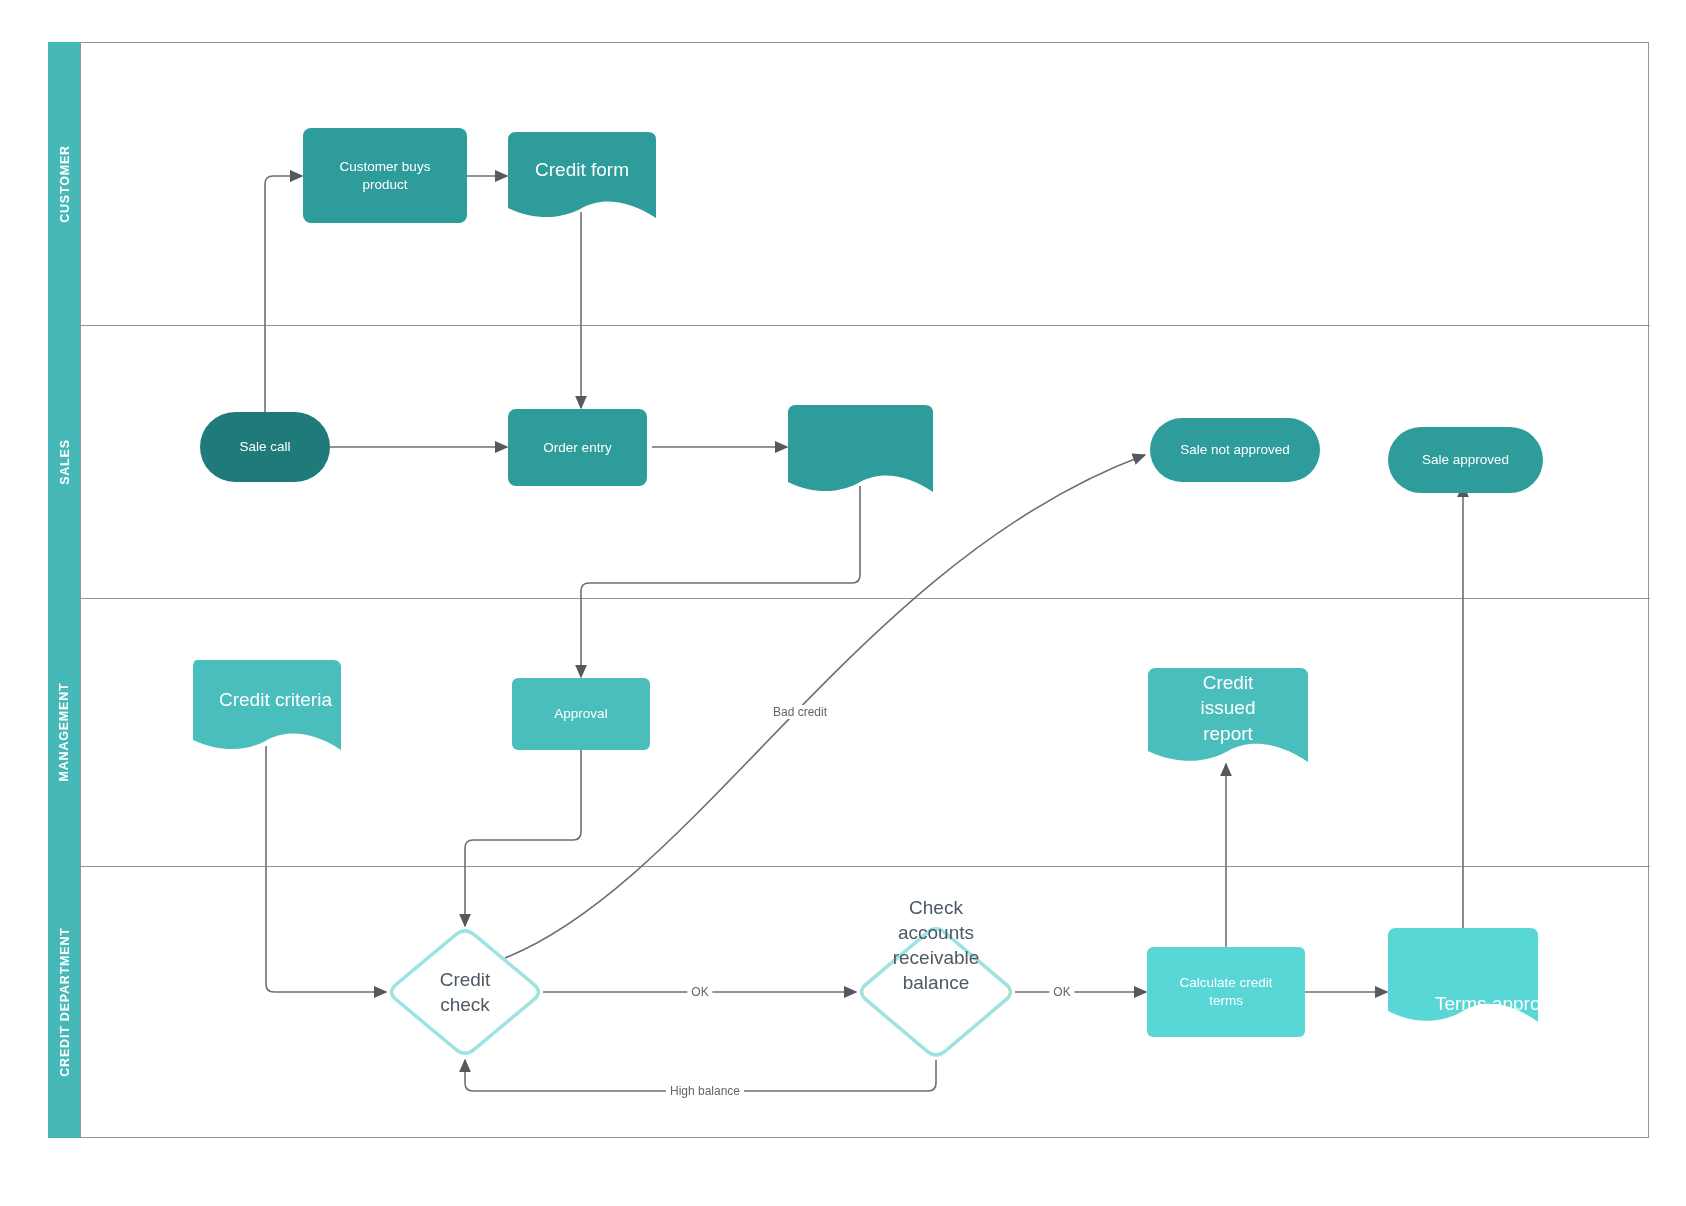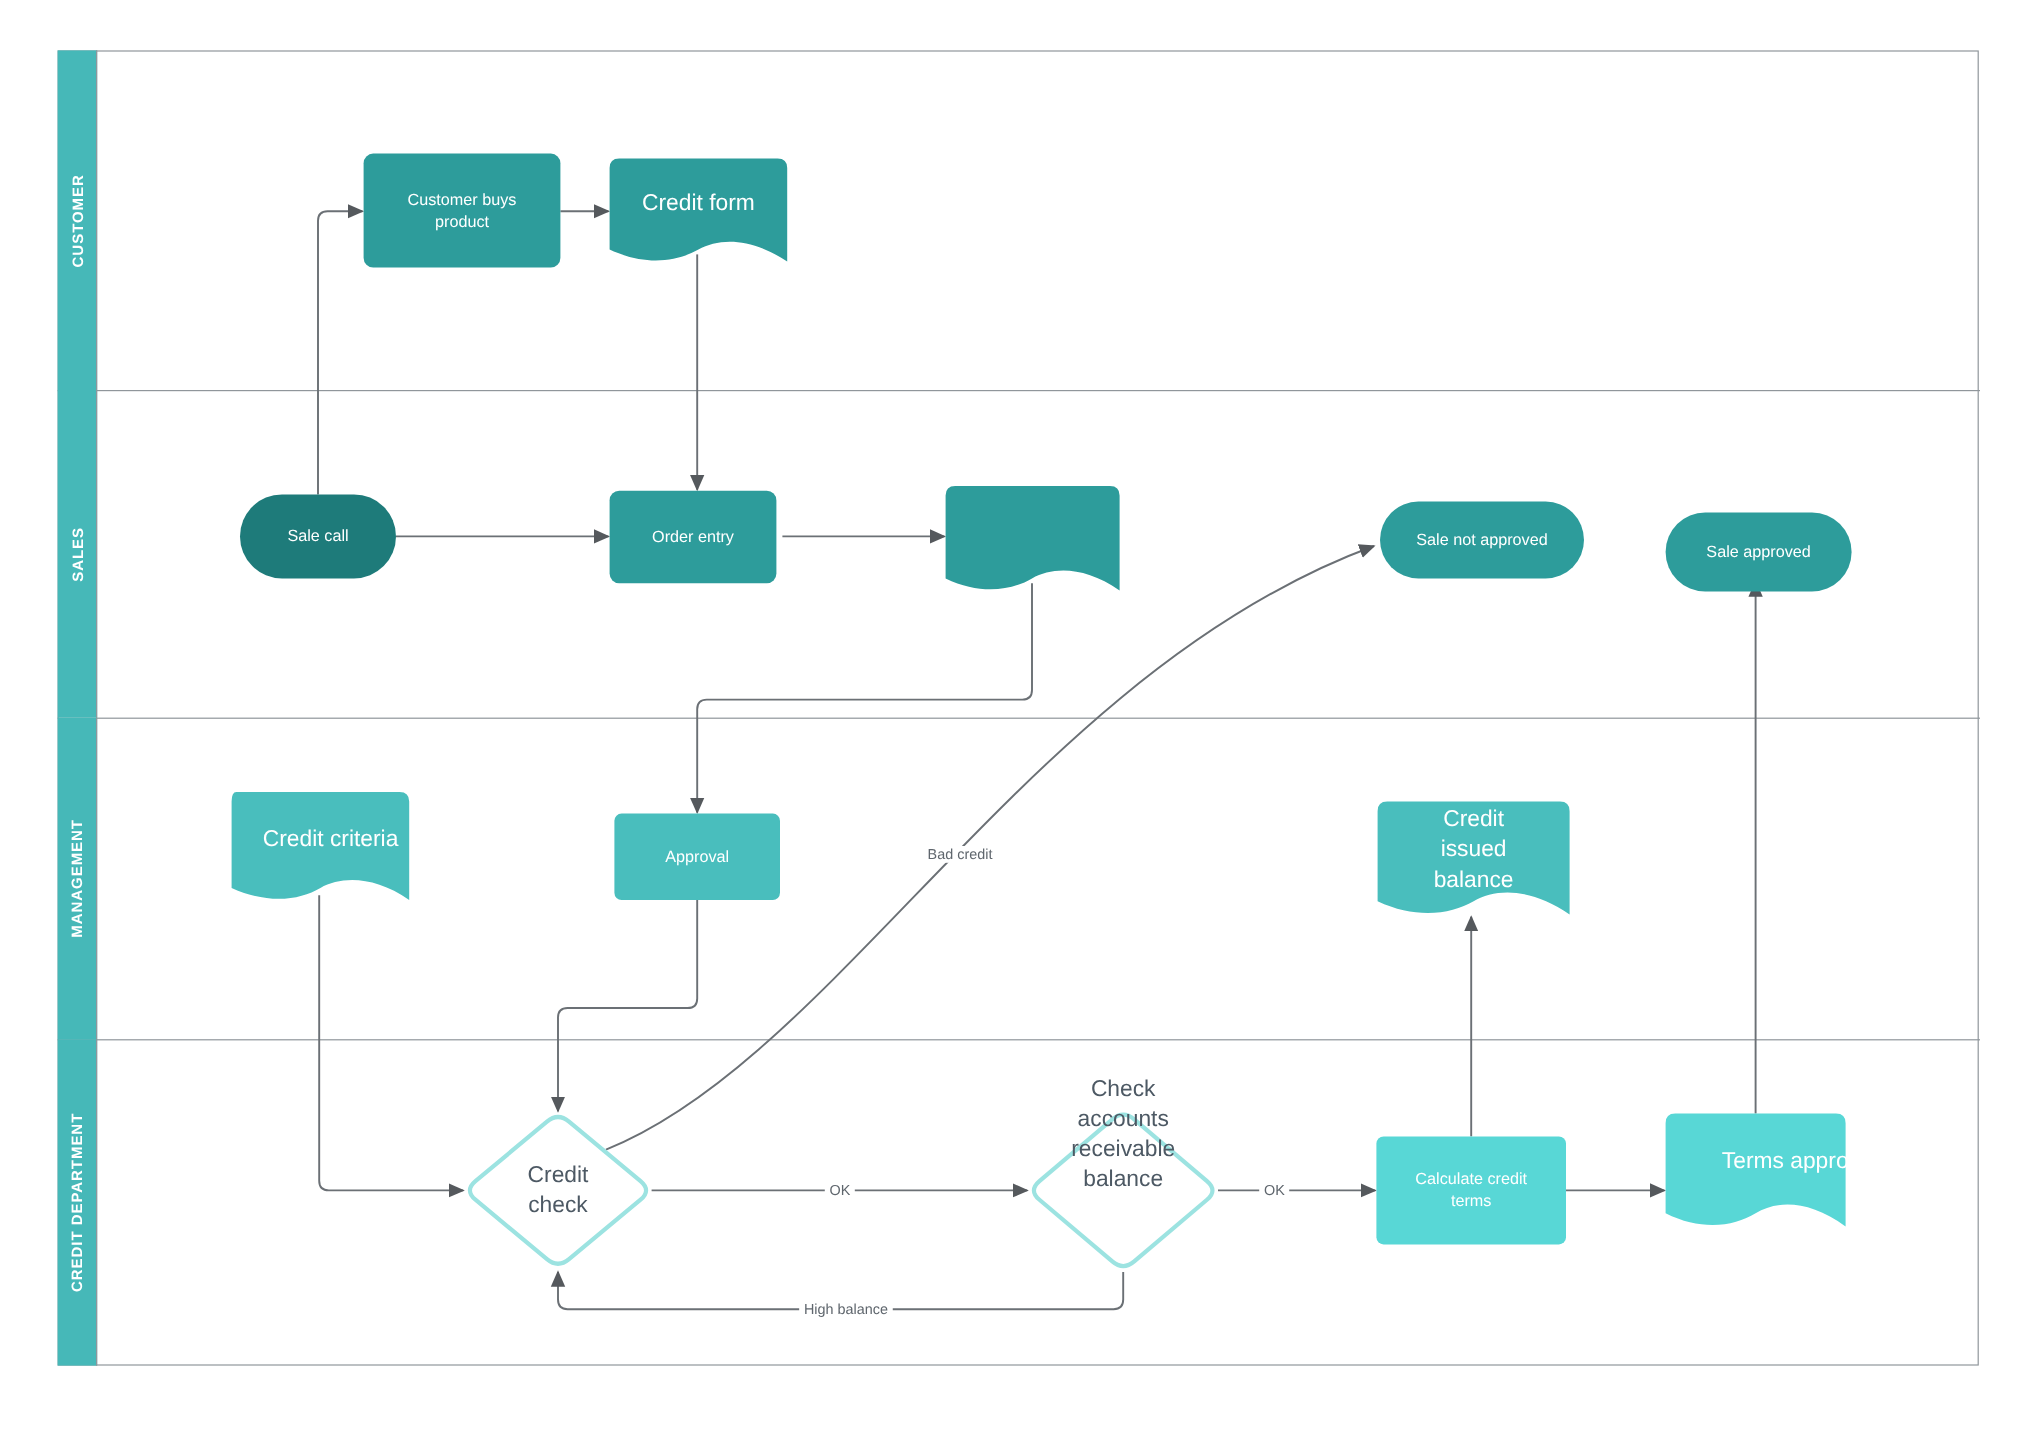--- a/index.html
+++ b/index.html
@@ -96,22 +96,22 @@
   <div class="node teal-m" style="left:303px;top:128px;width:164px;height:95px;padding:0 16px;">Customer buys product</div>
   <div class="node teal-d stadium" style="left:200px;top:412px;width:130px;height:70px;">Sale call</div>
   <div class="node teal-m" style="left:508px;top:409px;width:139px;height:77px;">Order entry</div>
   <div class="node teal-m stadium" style="left:1150px;top:418px;width:170px;height:64px;">Sale not approved</div>
   <div class="node teal-m stadium" style="left:1388px;top:417px;width:155px;height:66px;margin-top:10px;">Sale approved</div>
   <div class="node teal-l" style="left:512px;top:678px;width:138px;height:72px;border-radius:6px;">Approval</div>
   <div class="node cyan-l" style="left:1147px;top:947px;width:158px;height:90px;padding:0 20px;border-radius:6px;">Calculate credit terms</div>
 
   <div class="shape-label" style="left:508px;top:132px;width:148px;height:76px;">Credit form</div>
   <div class="shape-label" style="left:193px;top:660px;width:165px;height:80px;">Credit criteria</div>
-  <div class="shape-label" style="left:1148px;top:668px;width:160px;height:80px;padding:0 30px;box-sizing:border-box;">Credit issued balance</div>
-  <div class="shape-label" style="left:1388px;top:928px;width:150px;height:80px;padding-left:40px;">Terms approved</div>
+  <div class="shape-label" style="left:1148px;top:668px;width:160px;height:80px;padding:0 30px;box-sizing:border-box;">Credit issued report</div>
+  <div class="shape-label" style="left:1388px;top:964px;width:150px;height:80px;padding-left:40px;">Terms approved</div>
   <div class="shape-label gray" style="left:415px;top:927px;width:100px;height:130px;">Credit check</div>
   <div class="shape-label gray" style="left:896px;top:878px;width:80px;height:134px;">Check accounts receivable balance</div>
 
   <div class="elabel" style="left:700px;top:992px;">OK</div>
   <div class="elabel" style="left:1062px;top:992px;">OK</div>
   <div class="elabel" style="left:800px;top:712px;">Bad credit</div>
   <div class="elabel" style="left:705px;top:1091px;">High balance</div>
 
 </div>
 

